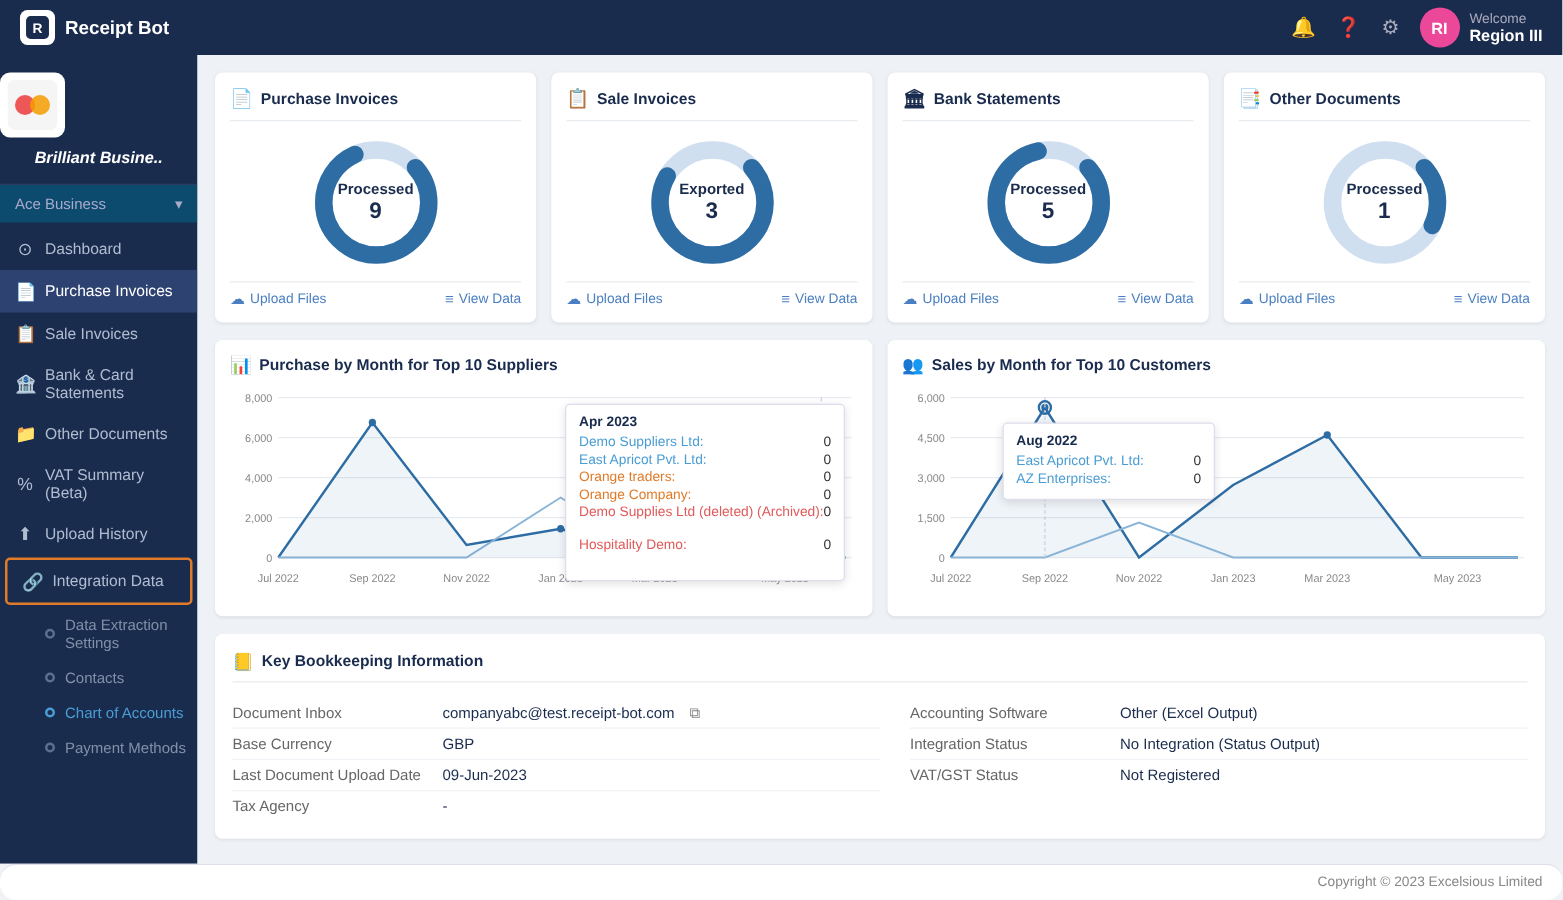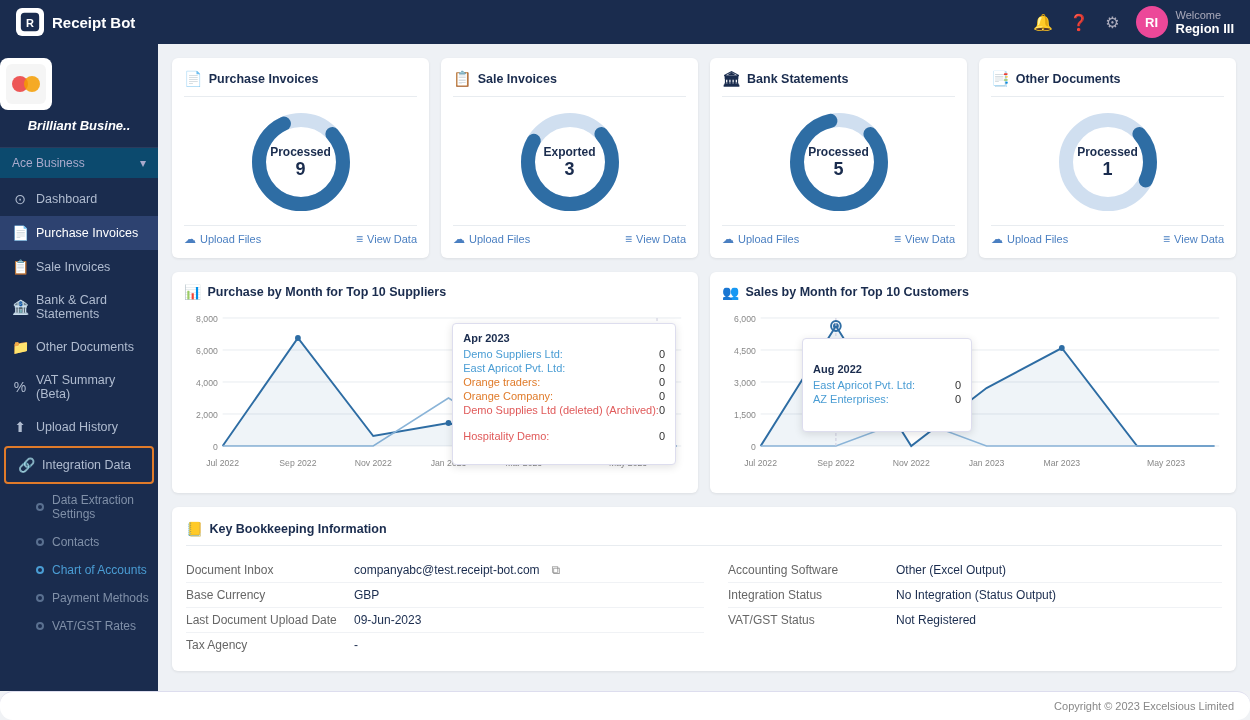--- a/index.html
+++ b/index.html
@@ -163,24 +163,20 @@
           <span>Contacts</span>
         </div>
         <div class="sub-nav-item active">
           <div class="sub-nav-dot" style="border-color:#4a9dd4;"></div>
           <span>Chart of Accounts</span>
         </div>
         <div class="sub-nav-item">
           <div class="sub-nav-dot"></div>
           <span>Payment Methods</span>
         </div>
-        <div class="sub-nav-item">
-          <div class="sub-nav-dot"></div>
-          <span>VAT/GST Rates</span>
-        </div>
       </div>
     </nav>
   </div>
 
   <div class="main">
 
     <div class="cards-row">
 
       <div class="card">
         <div class="card-title">
@@ -404,21 +400,21 @@
             <circle cx="118" cy="18" r="5" fill="none" stroke="#2e6da4" stroke-width="2"></circle>
 
             <text x="40" y="158" text-anchor="middle" font-size="9" fill="#888">Jul 2022</text>
             <text x="118" y="158" text-anchor="middle" font-size="9" fill="#888">Sep 2022</text>
             <text x="196" y="158" text-anchor="middle" font-size="9" fill="#888">Nov 2022</text>
             <text x="274" y="158" text-anchor="middle" font-size="9" fill="#888">Jan 2023</text>
             <text x="352" y="158" text-anchor="middle" font-size="9" fill="#888">Mar 2023</text>
             <text x="460" y="158" text-anchor="middle" font-size="9" fill="#888">May 2023</text>
           </svg>
           
-          <div style="position:absolute;top:30px;left:80px;background:white;border:1px solid #dde;padding:24px 10px;border-radius:4px;font-size:11px;box-shadow:0 2px 8px rgba(0,0,0,0.12);min-width:170px;">
+          <div style="position:absolute;top:30px;left:80px;background:white;border:1px solid #dde;padding:8px 10px;border-radius:4px;font-size:11px;box-shadow:0 2px 8px rgba(0,0,0,0.12);min-width:170px;">
             <div style="font-weight:700;color:#1a2c4e;margin-bottom:4px;">Aug 2022</div>
             <div style="display:flex;justify-content:space-between;margin:2px 0;">
               <span style="color:#4a9dd4;">East Apricot Pvt. Ltd:</span>
               <span style="color:#333;">0</span>
             </div>
             <div style="display:flex;justify-content:space-between;margin:2px 0;">
               <span style="color:#4a9dd4;">AZ Enterprises:</span>
               <span style="color:#333;">0</span>
             </div>
           </div>

